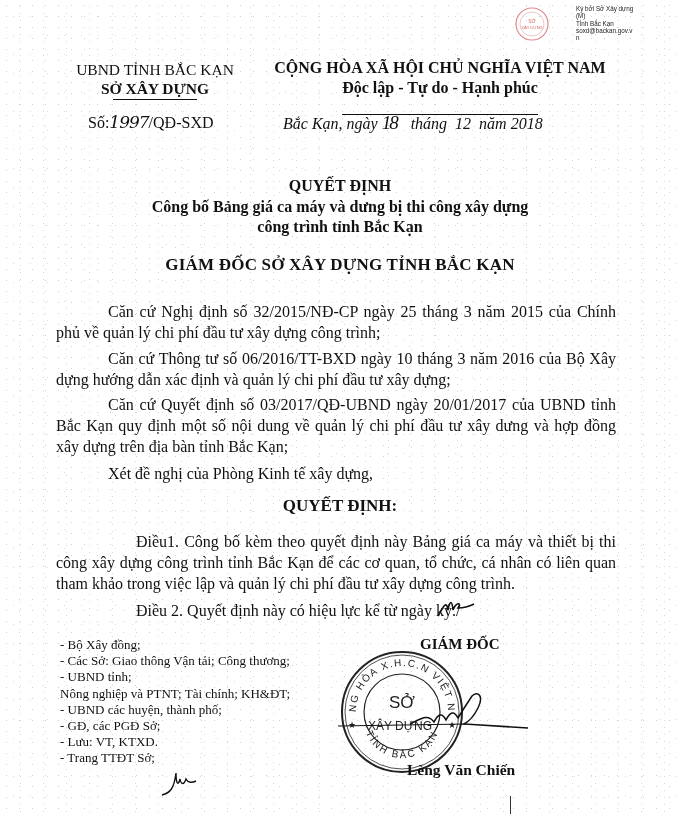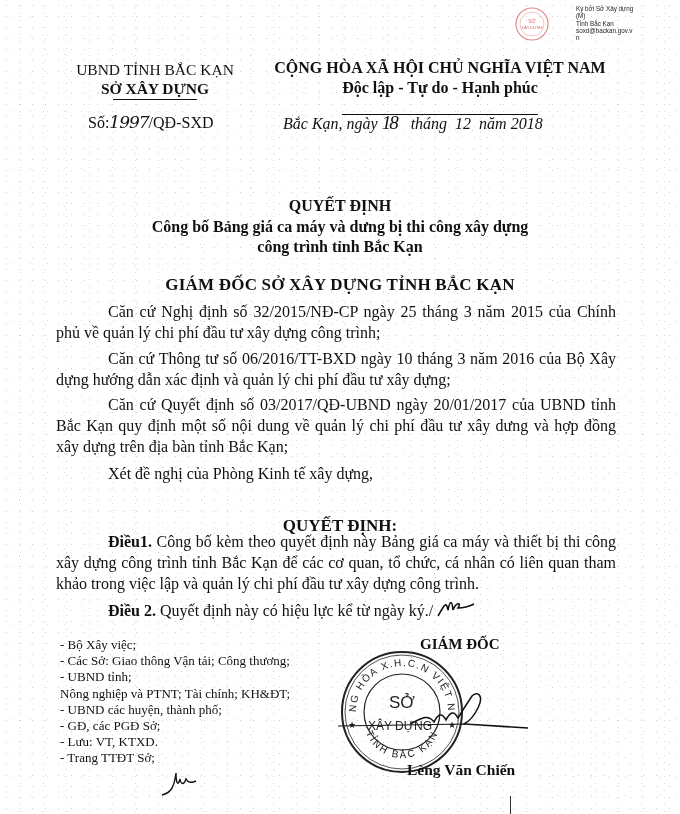--- a/index.html
+++ b/index.html
@@ -31,33 +31,33 @@
   }
   .hdr-left { left: 40px; top: 60px; width: 230px; text-align: center; font-size: 15.5px; line-height: 19px; }
   .hdr-left .l2 { font-weight: bold; }
   .hdr-left .ul { display:block; width: 84px; height: 1px; background:#111; margin: 1px auto 0; }
   .hdr-right { left: 250px; top: 58px; width: 380px; text-align: center; font-size: 16px; line-height: 20px; font-weight: bold; }
   .hdr-right .l2 { display: inline-block; border-bottom: 1.2px solid #111; padding-bottom: 16px; }
   .docno { left: 88px; top: 112px; font-size: 16px; }
   .docno .hand { font-family: "DejaVu Serif", serif; font-style: italic; font-size: 17px; letter-spacing: -1px; }
   .place-date { left: 283px; top: 112px; font-size: 16px; font-style: italic; }
   .place-date .hand { font-size: 19px; letter-spacing: -2px; margin: 0 14px 0 4px; }
-  .center { left: 0; width: 680px; text-align: center; font-weight: bold; margin-top: 20px; }
+  .center { left: 0; width: 680px; text-align: center; font-weight: bold; }
   .title { top: 177px; font-size: 16px; }
   .subtitle { top: 197px; font-size: 16px; line-height: 20px; }
   .director-title { top: 255px; font-size: 17px; letter-spacing: 0.2px; }
   .para {
     left: 56px; width: 560px; font-size: 16px; line-height: 21px; text-align: justify;
   }
   .para .ind { display: inline-block; width: 52px; }
   .p1 { top: 301px; } .p2 { top: 348px; } .p3 { top: 394px; } .p4 { top: 463px; }
   .decide { top: 496px; font-size: 17px; }
   .art1 { top: 531px; }
   .art2 { top: 600px; }
-  .b { font-weight: bold; }
+  .b { font-weight: normal; margin-left: 28px; }
   .recv { left: 60px; top: 637px; font-size: 13px; line-height: 16.2px; }
   .recv .head { font-weight: bold; font-style: italic; font-size: 13.5px; }
   .sign-title { left: 420px; top: 636px; font-size: 15px; font-weight: bold; }
   .sign-name { left: 407px; top: 761px; font-size: 15.5px; font-weight: bold; }
   .seal { left: 338px; top: 648px; width: 128px; height: 128px; }
   .tick { left: 510px; top: 796px; width: 1px; height: 18px; background: #333; }
 </style>
 </head>
 <body>
 
@@ -114,21 +114,21 @@
 <div class="abs center decide">QUYẾT ĐỊNH:</div>
 
 <div class="abs para art1"><span class="ind"></span><span class="b">Điều1.</span><span> Công bố kèm theo quyết định này Bảng giá ca máy và thiết bị thi công xây dựng công trình tỉnh Bắc Kạn để các cơ quan, tổ chức, cá nhân có liên quan tham khảo trong việc lập và quản lý chi phí đầu tư xây dựng công trình.</span></div>
 <div class="abs para art2"><span class="ind"></span><span class="b">Điều 2.</span><span> Quyết định này có hiệu lực kể từ ngày ký./</span>
   <svg width="40" height="22" style="position:absolute; left:380px; top:-4px;">
     <path d="M2 20 C8 10, 10 4, 12 14 C14 4, 16 4, 17 14 C20 6, 26 6, 22 12 C28 12, 34 10, 38 8" fill="none" stroke="#111" stroke-width="1.6"></path>
   </svg>
 </div>
 
 <div class="abs recv">
-  <div>- Bộ Xây việc;</div>
+  <div>- Bộ Xây đồng;</div>
   <div>- Các Sở: Giao thông Vận tải; Công thương;</div>
   <div>- UBND tỉnh;</div>
   <div>Nông nghiệp và PTNT; Tài chính; KH&amp;ĐT;</div>
   <div>- UBND các huyện, thành phố;</div>
   <div>- GĐ, các PGĐ Sở;</div>
   <div>- Lưu: VT, KTXD.</div>
   <div>- Trang TTĐT Sở;</div>
   <svg width="40" height="30" style="margin-left:100px; margin-top:2px;">
     <path d="M2 26 C10 24, 14 20, 16 4 C16 14, 18 18, 20 10 C21 16, 24 16, 26 10 C28 14, 32 14, 36 12" fill="none" stroke="#111" stroke-width="1.4"></path>
   </svg>

